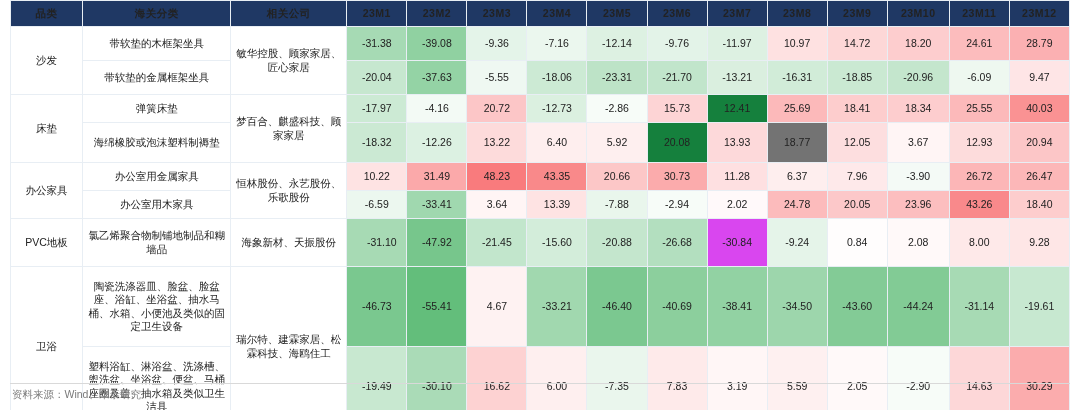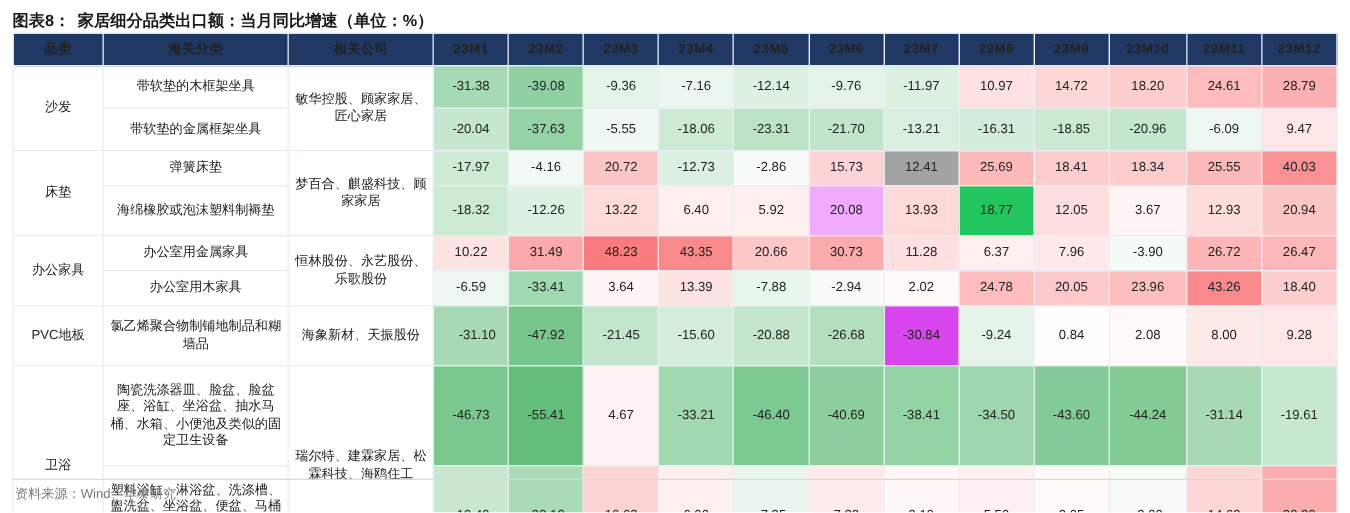--- a/index.html
+++ b/index.html
@@ -89,24 +89,20 @@
     bottom: 26px;
     border-top: 1px solid #d9d9d9;
     height: 0;
   }
 </style>
 </head>
 <body>
 
 <div id="root">
 
-  <div class="title-bar">
-    <span class="title-badge">图表8：</span>
-    <span class="title-text">家居细分品类出口额：当月同比增速（单位：%）</span>
-  </div>
 
   <div class="table-wrap">
     <table class="main">
       <colgroup>
         <col style="width:72px">
         <col style="width:148px">
         <col style="width:116px">
         <col style="width:60px">
           <col style="width:60px">
           <col style="width:60px">
@@ -175,37 +171,37 @@
           <tr style="height: 28px;">
             <td class="cat" rowspan="2">床垫</td>
             <td class="sub">弹簧床垫</td>
             <td class="comp" rowspan="2">梦百合、麒盛科技、顾家家居</td>
             <td class="num" style="background: rgb(204, 234, 212);">-17.97</td>
             <td class="num" style="background: rgb(243, 250, 245);">-4.16</td>
             <td class="num" style="background: rgb(252, 198, 199);">20.72</td>
             <td class="num" style="background: rgb(219, 240, 224);">-12.73</td>
             <td class="num" style="background: rgb(247, 252, 248);">-2.86</td>
             <td class="num" style="background: rgb(253, 212, 213);">15.73</td>
-            <td class="num" style="background: #a3a3a3;">12.41</td>
+            <td class="num" style="background: #15803d;">12.41</td>
             <td class="num" style="background: rgb(252, 185, 186);">25.69</td>
             <td class="num" style="background: rgb(253, 205, 205);">18.41</td>
             <td class="num" style="background: rgb(253, 205, 206);">18.34</td>
             <td class="num" style="background: rgb(252, 185, 186);">25.55</td>
             <td class="num" style="background: rgb(250, 146, 147);">40.03</td>
           </tr>
           <tr style="height: 40px;">
             <td class="sub">海绵橡胶或泡沫塑料制褥垫</td>
             <td class="num" style="background: rgb(203, 233, 211);">-18.32</td>
             <td class="num" style="background: rgb(220, 241, 226);">-12.26</td>
             <td class="num" style="background: rgb(253, 219, 219);">13.22</td>
             <td class="num" style="background: rgb(254, 238, 238);">6.40</td>
             <td class="num" style="background: rgb(254, 239, 239);">5.92</td>
-            <td class="num" style="background: #f0abfc; margin-left: 12px;">20.08</td>
+            <td class="num" style="background: #15803d; margin-left: 12px;">20.08</td>
             <td class="num" style="background: rgb(253, 217, 218);">13.93</td>
-            <td class="num" style="background: #22c55e;">18.77</td>
+            <td class="num" style="background: #737373;">18.77</td>
             <td class="num" style="background: rgb(253, 222, 223);">12.05</td>
             <td class="num" style="background: rgb(255, 245, 245);">3.67</td>
             <td class="num" style="background: rgb(253, 220, 220);">12.93</td>
             <td class="num" style="background: rgb(252, 198, 199);">20.94</td>
           </tr>
           <tr style="height: 28px;">
             <td class="cat" rowspan="2">办公家具</td>
             <td class="sub">办公室用金属家具</td>
             <td class="comp" rowspan="2">恒林股份、永艺股份、乐歌股份</td>
             <td class="num" style="background: rgb(254, 227, 227);">10.22</td>

